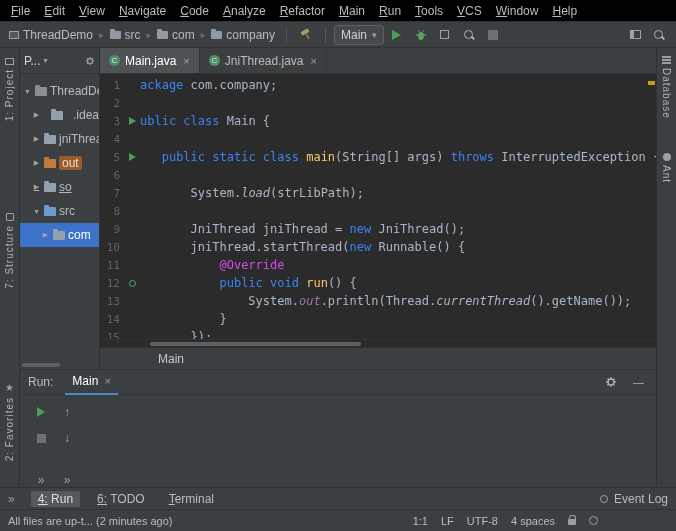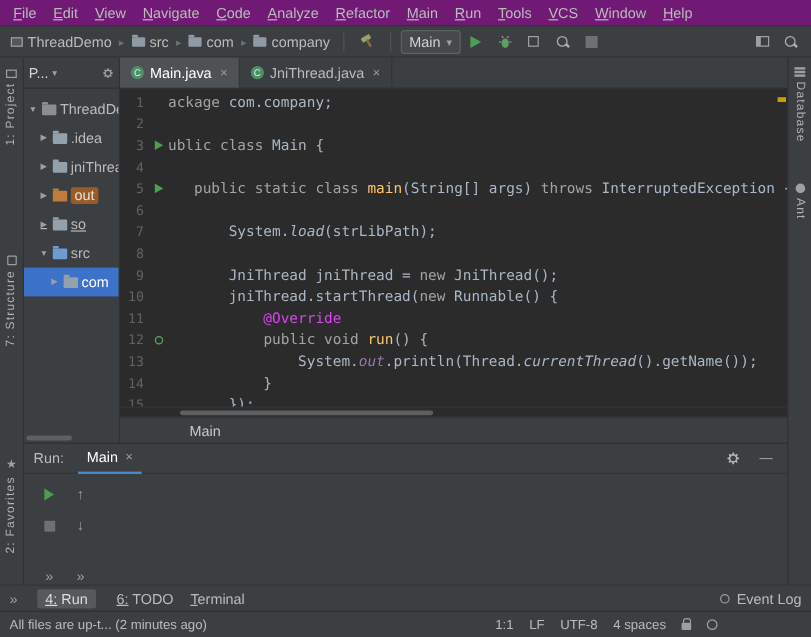--- a/index.html
+++ b/index.html
@@ -5,21 +5,21 @@
   * { box-sizing: border-box; margin: 0; padding: 0; }
   html,body { width:676px; height:531px; overflow:hidden; }
   body {
     background:#3c3f41;
     font-family:"Liberation Sans", sans-serif;
     font-size:12px;
     color:#bbbbbb;
   }
   .flex1{flex:1}
   
-  .menubar{height:22px;display:flex;align-items:center;padding-left:4px;background:#701a75;border-bottom:1px solid #2f3133}
+  .menubar{height:22px;display:flex;align-items:center;padding-left:4px;background:#000000;border-bottom:1px solid #2f3133}
   .menu-item{display:inline-block;padding:0 7px;cursor:default}
   .menu-item::first-letter{text-decoration:underline}
   
   .toolbar{height:26px;display:flex;align-items:center;background:#3c3f41;border-bottom:1px solid #2f3133;padding:0 6px;gap:2px}
   .crumbs{display:flex;align-items:center;gap:2px}
   .crumb{display:flex;align-items:center;gap:4px;padding:0 3px}
   .crumb-sep{color:#6e7173;font-size:9px;padding:0 1px}
   .mini-proj{width:10px;height:8px;border:1px solid #9da0a3;background:#55585a;display:inline-block}
   .mini-folder{width:11px;height:8px;background:#8f9aa5;border-radius:1px;position:relative;display:inline-block}
   .mini-folder::before{content:"";position:absolute;top:-2px;left:0;width:5px;height:2px;background:#8f9aa5;border-radius:1px 1px 0 0}
@@ -76,21 +76,21 @@
   .classicon{width:11px;height:11px;border-radius:50%;background:#4e8f67;color:#e2ece4;font-size:8px;line-height:11px;text-align:center;flex:none}
   .code-wrap{flex:1;position:relative;overflow:hidden;background:#2b2b2b}
   #code{padding-top:2px}
   .code-line{height:18px;display:flex;align-items:center;font-family:"DejaVu Sans Mono",monospace;font-size:12px}
   .ln{width:24px;flex:none;text-align:right;padding-right:4px;color:#606366;font-size:11px}
   .gut{width:16px;flex:none;display:inline-flex;align-items:center;justify-content:center}
   .gut-run{width:0;height:0;border-left:7px solid #4f9e55;border-top:4px solid transparent;border-bottom:4px solid transparent}
   .gut-ovr{width:7px;height:7px;border:1.5px solid #59a869;border-radius:50%}
   .txt{white-space:pre;overflow:hidden}
   .tk{white-space:pre}
-  .pl{color:#a9b7c6}.kw{color:#a3a3a3}.str{color:#6a8759}.ann{color:#d946ef}
+  .pl{color:#a9b7c6}.kw{color:#3b82f6}.str{color:#6a8759}.ann{color:#d946ef}
   .fn{color:#ffc66b}.fld{color:#9876aa;font-style:italic}.it{color:#a9b7c6;font-style:italic}
   .hlend{display:inline-block;width:12px;height:12px;background:#d9bf4e;vertical-align:middle;margin-left:1px}
   .stripe-mark{position:absolute;right:1px;top:7px;width:7px;height:4px;background:#c4a000}
   .hscroll{height:8px;background:#2b2b2b;border-top:1px solid #323232;position:relative}
   .hthumb{position:absolute;left:9%;top:2px;width:38%;height:4px;border-radius:2px;background:#5c6062}
   .bcrumb{height:22px;background:#3c3f41;border-top:1px solid #2f3133;display:flex;align-items:center;padding-left:58px;color:#c7c9cb}
   
   .runpanel{height:118px;border-top:1px solid #2f3133;display:flex;flex-direction:column;background:#3c3f41}
   .run-head{height:25px;display:flex;align-items:center;padding:0 8px;gap:12px;border-bottom:1px solid #333638}
   .run-tab{height:25px;display:flex;align-items:center;gap:6px;padding:0 7px;border-bottom:2px solid #4a88c7;color:#ffffff}
@@ -229,21 +229,21 @@
             <svg width="10" height="10" viewBox="0 0 16 16">
                 <path fill-rule="evenodd" d="M8 5a3 3 0 100 6 3 3 0 000-6zm6.5 3.8v-1.6l-1.8-.4a4.8 4.8 0 00-.5-1.2l1-1.5-1.2-1.2-1.5 1a4.8 4.8 0 00-1.2-.5L8.8 1.5H7.2l-.4 1.8c-.5.1-.9.3-1.2.5l-1.5-1-1.2 1.2 1 1.5c-.2.4-.4.8-.5 1.2l-1.9.5v1.6l1.8.4c.1.5.3.9.5 1.2l-1 1.5 1.2 1.2 1.5-1c.4.2.8.4 1.2.5l.4 1.8h1.6l.4-1.8c.5-.1.9-.3 1.2-.5l1.5 1 1.2-1.2-1-1.5c.2-.4.4-.8.5-1.2l1.9-.4z" fill="#9da0a3"></path>
               </svg>
           </div>
           <div class="ptree" id="ptree">
               <div class="trow" style="padding-left: 3px;">
                 <span class="arr">▼</span>
                 <span class="tfold t-root"></span>
                 <span class="lbl">ThreadDemo</span>
               </div>
-              <div class="trow" style="padding-left: 12px;">
+              <div class="trow" style="padding-left: 12px; justify-content: space-between;">
                 <span class="arr">▶</span>
                 <span class="tfold t-folder"></span>
                 <span class="lbl">.idea</span>
               </div>
               <div class="trow" style="padding-left: 12px;">
                 <span class="arr">▶</span>
                 <span class="tfold t-folder"></span>
                 <span class="lbl">jniThread</span>
               </div>
               <div class="trow exc" style="padding-left: 12px;">
@@ -412,21 +412,21 @@
         </div>
         <div class="stripe-btn sr1">
           <span class="ic-ant"></span>
           <span class="vtext-r">Ant</span>
         </div>
       </div>
   </div>
 
   <div class="toolbuttons">
     <span class="twchev">»</span>
-    <span id="twleft"><span class="twbtn active" style="margin-right: 10px;">4: Run</span><span class="twbtn" style="margin-right: 0;">6: TODO</span><span class="twbtn" style="">Terminal</span></span>
+    <span id="twleft"><span class="twbtn active" style="margin-right: 10px;">4: Run</span><span class="twbtn" style="margin-right: 10px;">6: TODO</span><span class="twbtn" style="">Terminal</span></span>
     <span class="twright">
       <span class="evicon"></span>
       <span>Event Log</span>
     </span>
   </div>
 
   <div class="statusbar">
     <span class="sb-msg">All files are up-t... (2 minutes ago)</span>
     <span class="sb-right">
       <span>1:1</span>

